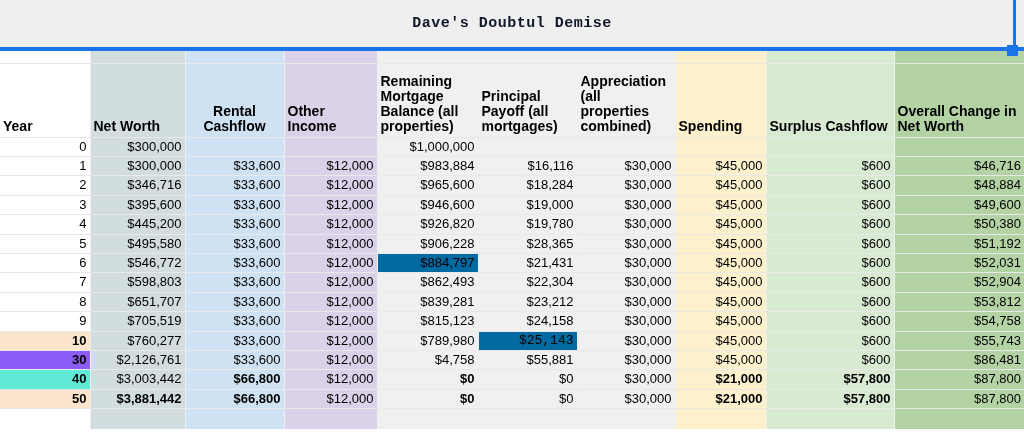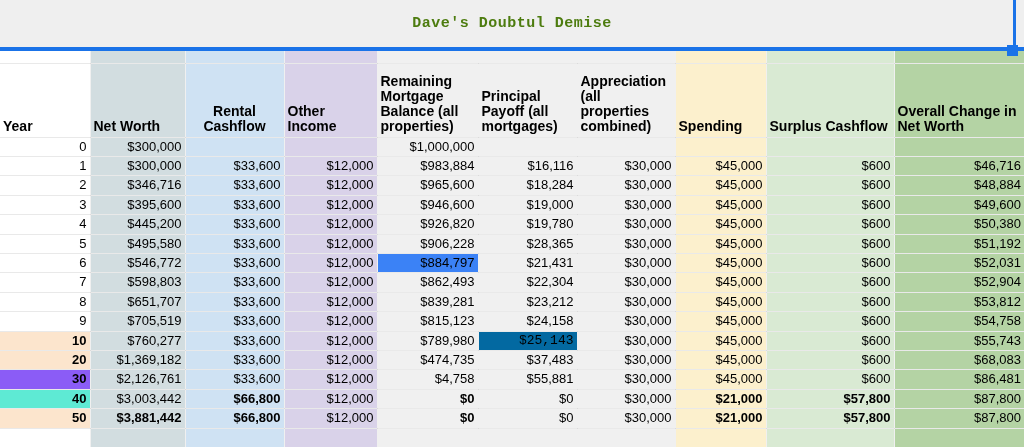--- a/index.html
+++ b/index.html
@@ -7,21 +7,21 @@
   .sheet {
     position:relative; width:1024px; height:447px; overflow:hidden;
     background:#ffffff; font-family:"Liberation Sans", sans-serif; color:#000;
   }
   .title-row {
     height:47px; width:1024px; background:#efefef;
     display:flex; align-items:center; justify-content:center;
   }
   .title-text {
     font-family:"Liberation Mono", monospace; font-weight:bold;
-    font-size:15px; letter-spacing:0.5px; color:#4d7c0f;
+    font-size:15px; letter-spacing:0.5px; color:#0f172a;
   }
   .sel-hline { height:4px; width:1024px; background:#1a73e8; }
   .sel-vline { position:absolute; top:0; left:1013px; width:3px; height:51px; background:#1a73e8; }
   .sel-handle { position:absolute; top:45px; left:1007px; width:11px; height:11px; background:#1a73e8; }
   table.grid { border-collapse:collapse; table-layout:fixed; width:1024px; }
   table.grid td {
     border-right:1px solid rgba(0,0,0,0.06);
     border-bottom:1px solid rgba(0,0,0,0.085);
     font-size:13px; overflow:hidden; white-space:nowrap;
     padding:0 3px; vertical-align:middle;
@@ -153,21 +153,21 @@
           <td style="background: rgb(240, 240, 240);">$30,000</td>
           <td style="background: rgb(252, 240, 205);">$45,000</td>
           <td style="background: rgb(217, 234, 211);">$600</td>
           <td style="background: rgb(180, 211, 164);">$51,192</td>
         </tr>
         <tr class="data-row">
           <td style="background: rgb(255, 255, 255);">6</td>
           <td style="background: rgb(210, 221, 224);">$546,772</td>
           <td style="background: rgb(207, 226, 243);">$33,600</td>
           <td style="background: rgb(217, 210, 233);">$12,000</td>
-          <td style="background: #3b82f6; margin-top: 8px;">$884,797</td>
+          <td style="background: #0369a1; margin-top: 8px;">$884,797</td>
           <td style="background: rgb(240, 240, 240);">$21,431</td>
           <td style="background: rgb(240, 240, 240);">$30,000</td>
           <td style="background: rgb(252, 240, 205);">$45,000</td>
           <td style="background: rgb(217, 234, 211);">$600</td>
           <td style="background: rgb(180, 211, 164);">$52,031</td>
         </tr>
         <tr class="data-row">
           <td style="background: rgb(255, 255, 255);">7</td>
           <td style="background: rgb(210, 221, 224);">$598,803</td>
           <td style="background: rgb(207, 226, 243);">$33,600</td>
@@ -207,32 +207,20 @@
           <td class="bold" style="background: rgb(252, 229, 205);">10</td>
           <td style="background: rgb(210, 221, 224);">$760,277</td>
           <td style="background: rgb(207, 226, 243);">$33,600</td>
           <td style="background: rgb(217, 210, 233);">$12,000</td>
           <td style="background: rgb(240, 240, 240);">$789,980</td>
           <td style="background: #0369a1; font-family: Liberation Mono, monospace;">$25,143</td>
           <td style="background: rgb(240, 240, 240);">$30,000</td>
           <td style="background: rgb(252, 240, 205);">$45,000</td>
           <td style="background: rgb(217, 234, 211);">$600</td>
           <td style="background: rgb(180, 211, 164);">$55,743</td>
-        </tr>
-        <tr class="data-row">
-          <td class="bold" style="background: rgb(252, 229, 205);">20</td>
-          <td style="background: rgb(210, 221, 224);">$1,369,182</td>
-          <td style="background: rgb(207, 226, 243);">$33,600</td>
-          <td style="background: rgb(217, 210, 233);">$12,000</td>
-          <td style="background: rgb(240, 240, 240);">$474,735</td>
-          <td style="background: rgb(240, 240, 240);">$37,483</td>
-          <td style="background: rgb(240, 240, 240);">$30,000</td>
-          <td style="background: rgb(252, 240, 205);">$45,000</td>
-          <td style="background: rgb(217, 234, 211);">$600</td>
-          <td style="background: rgb(180, 211, 164);">$68,083</td>
         </tr>
         <tr class="data-row">
           <td class="bold" style="background: #8b5cf6;">30</td>
           <td style="background: rgb(210, 221, 224);">$2,126,761</td>
           <td style="background: rgb(207, 226, 243);">$33,600</td>
           <td style="background: rgb(217, 210, 233);">$12,000</td>
           <td style="background: rgb(240, 240, 240);">$4,758</td>
           <td style="background: rgb(240, 240, 240);">$55,881</td>
           <td style="background: rgb(240, 240, 240);">$30,000</td>
           <td style="background: rgb(252, 240, 205);">$45,000</td>

